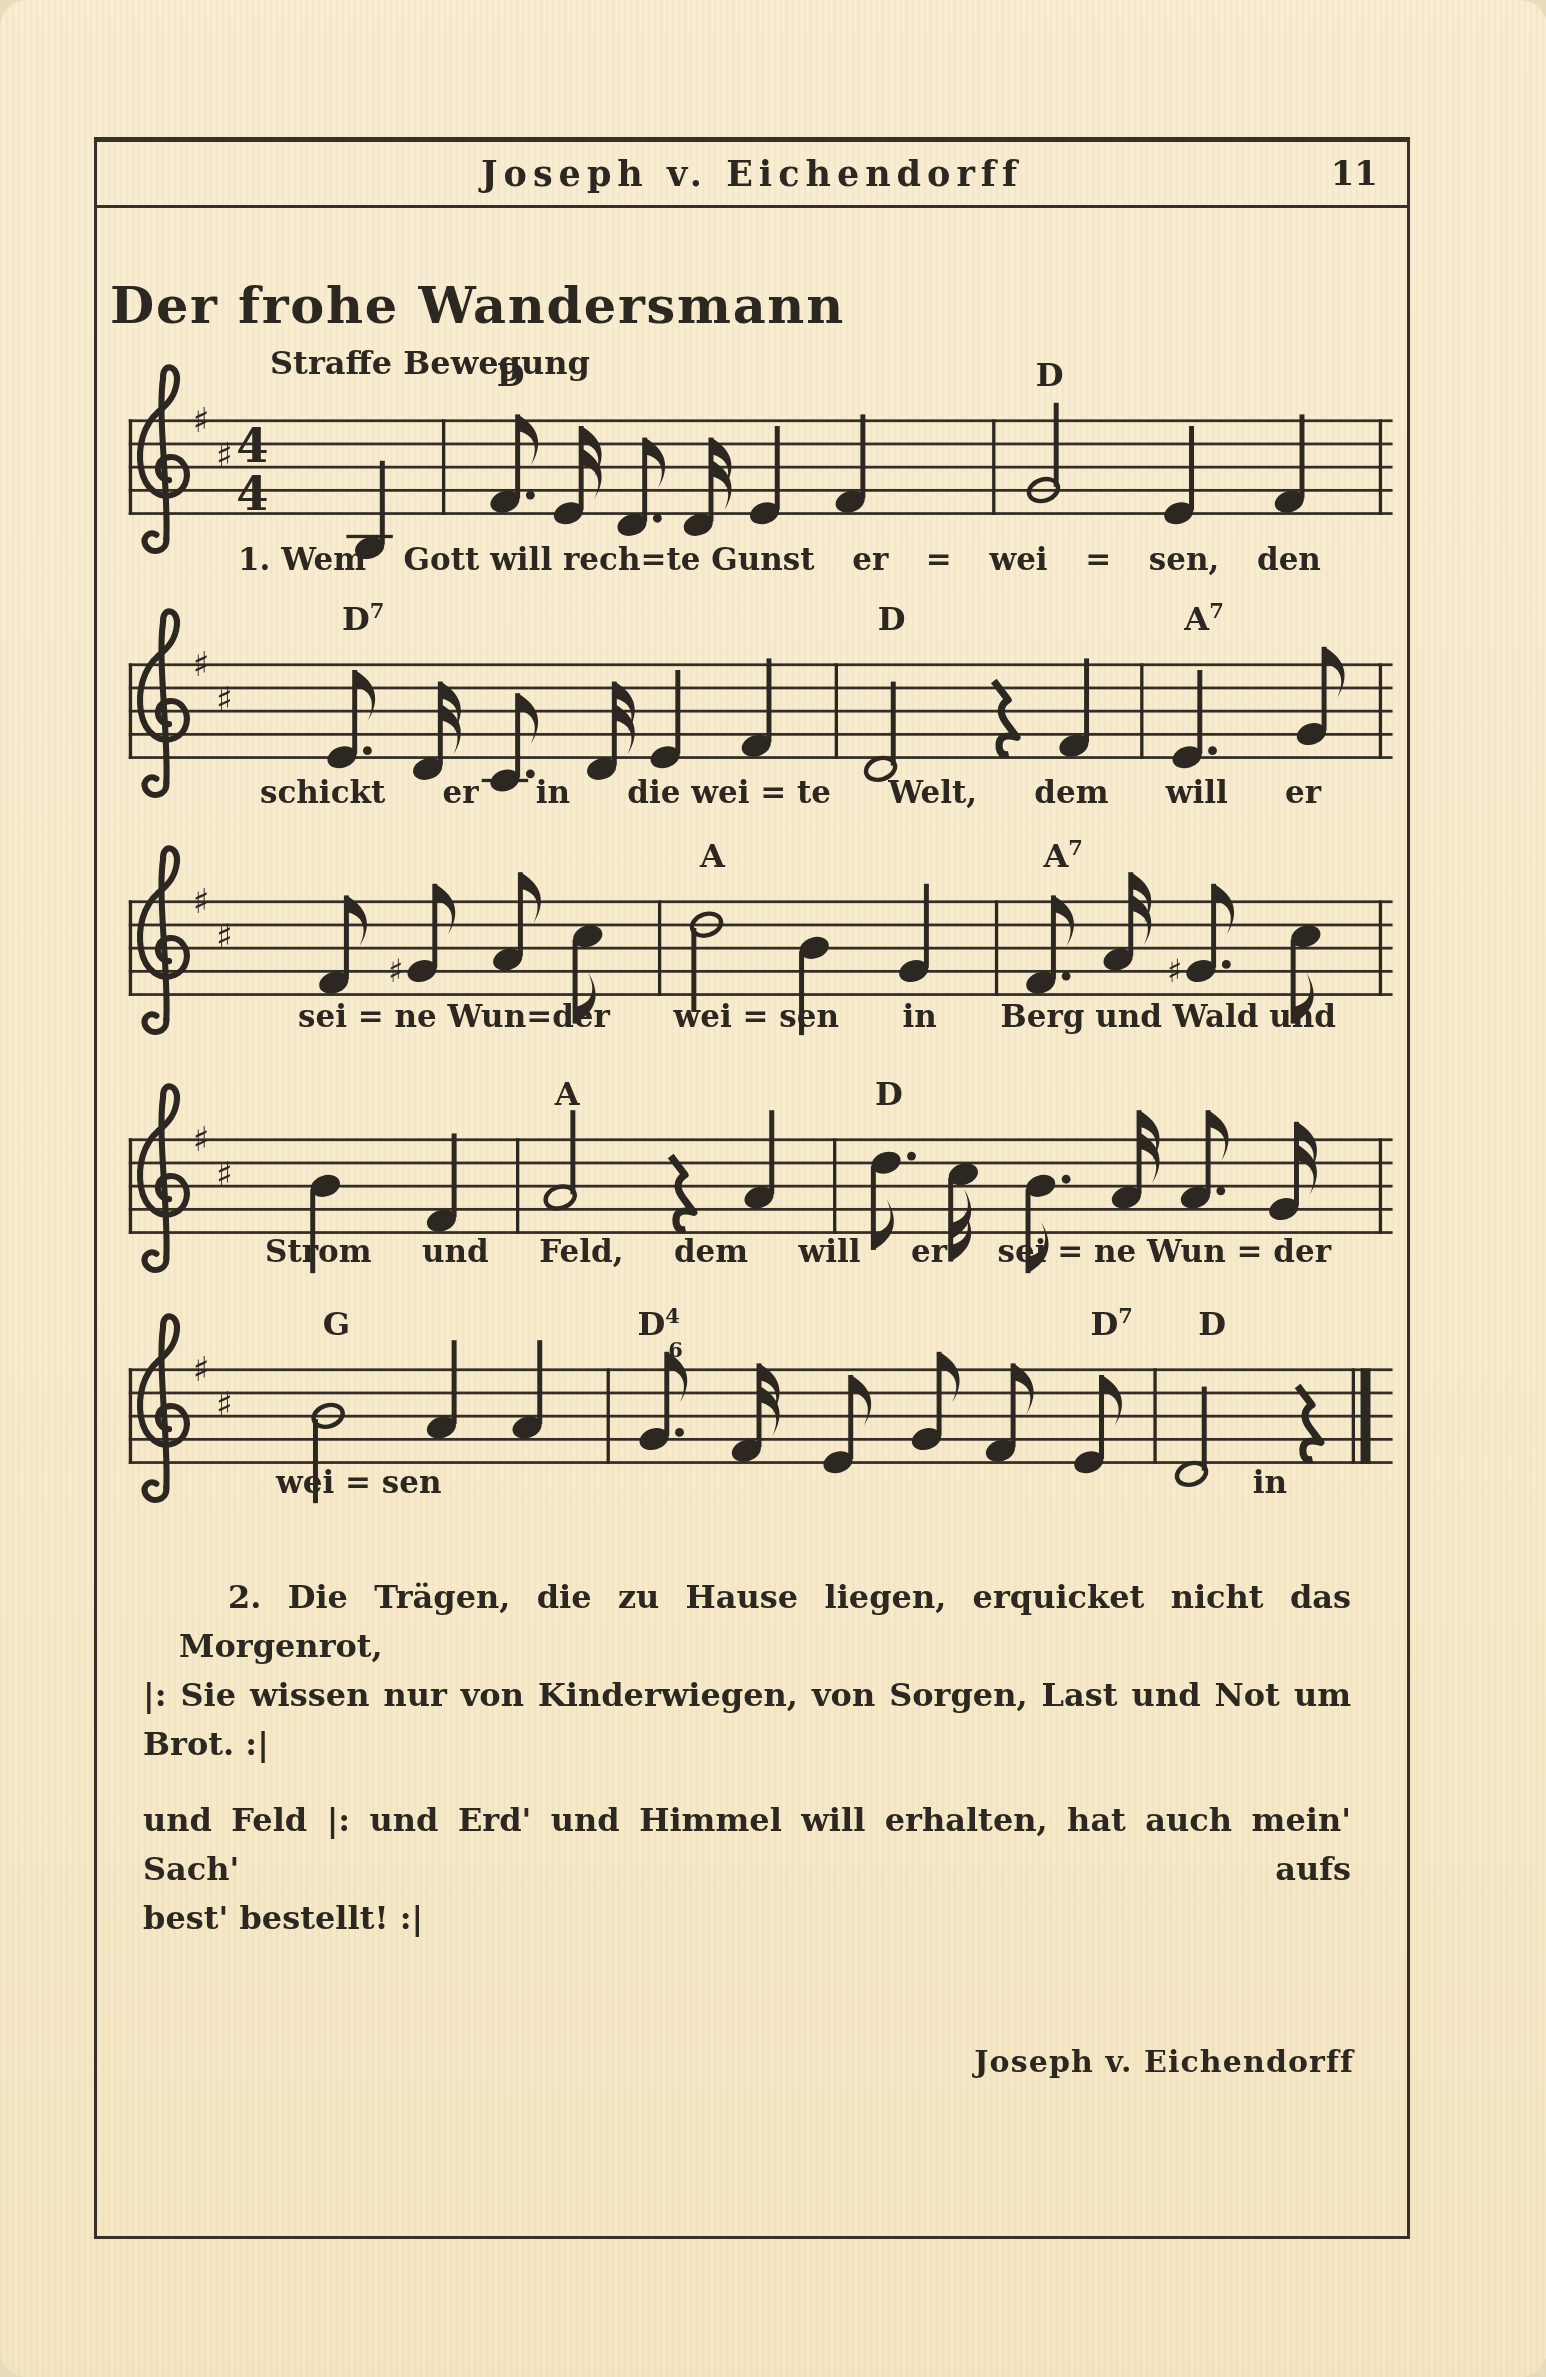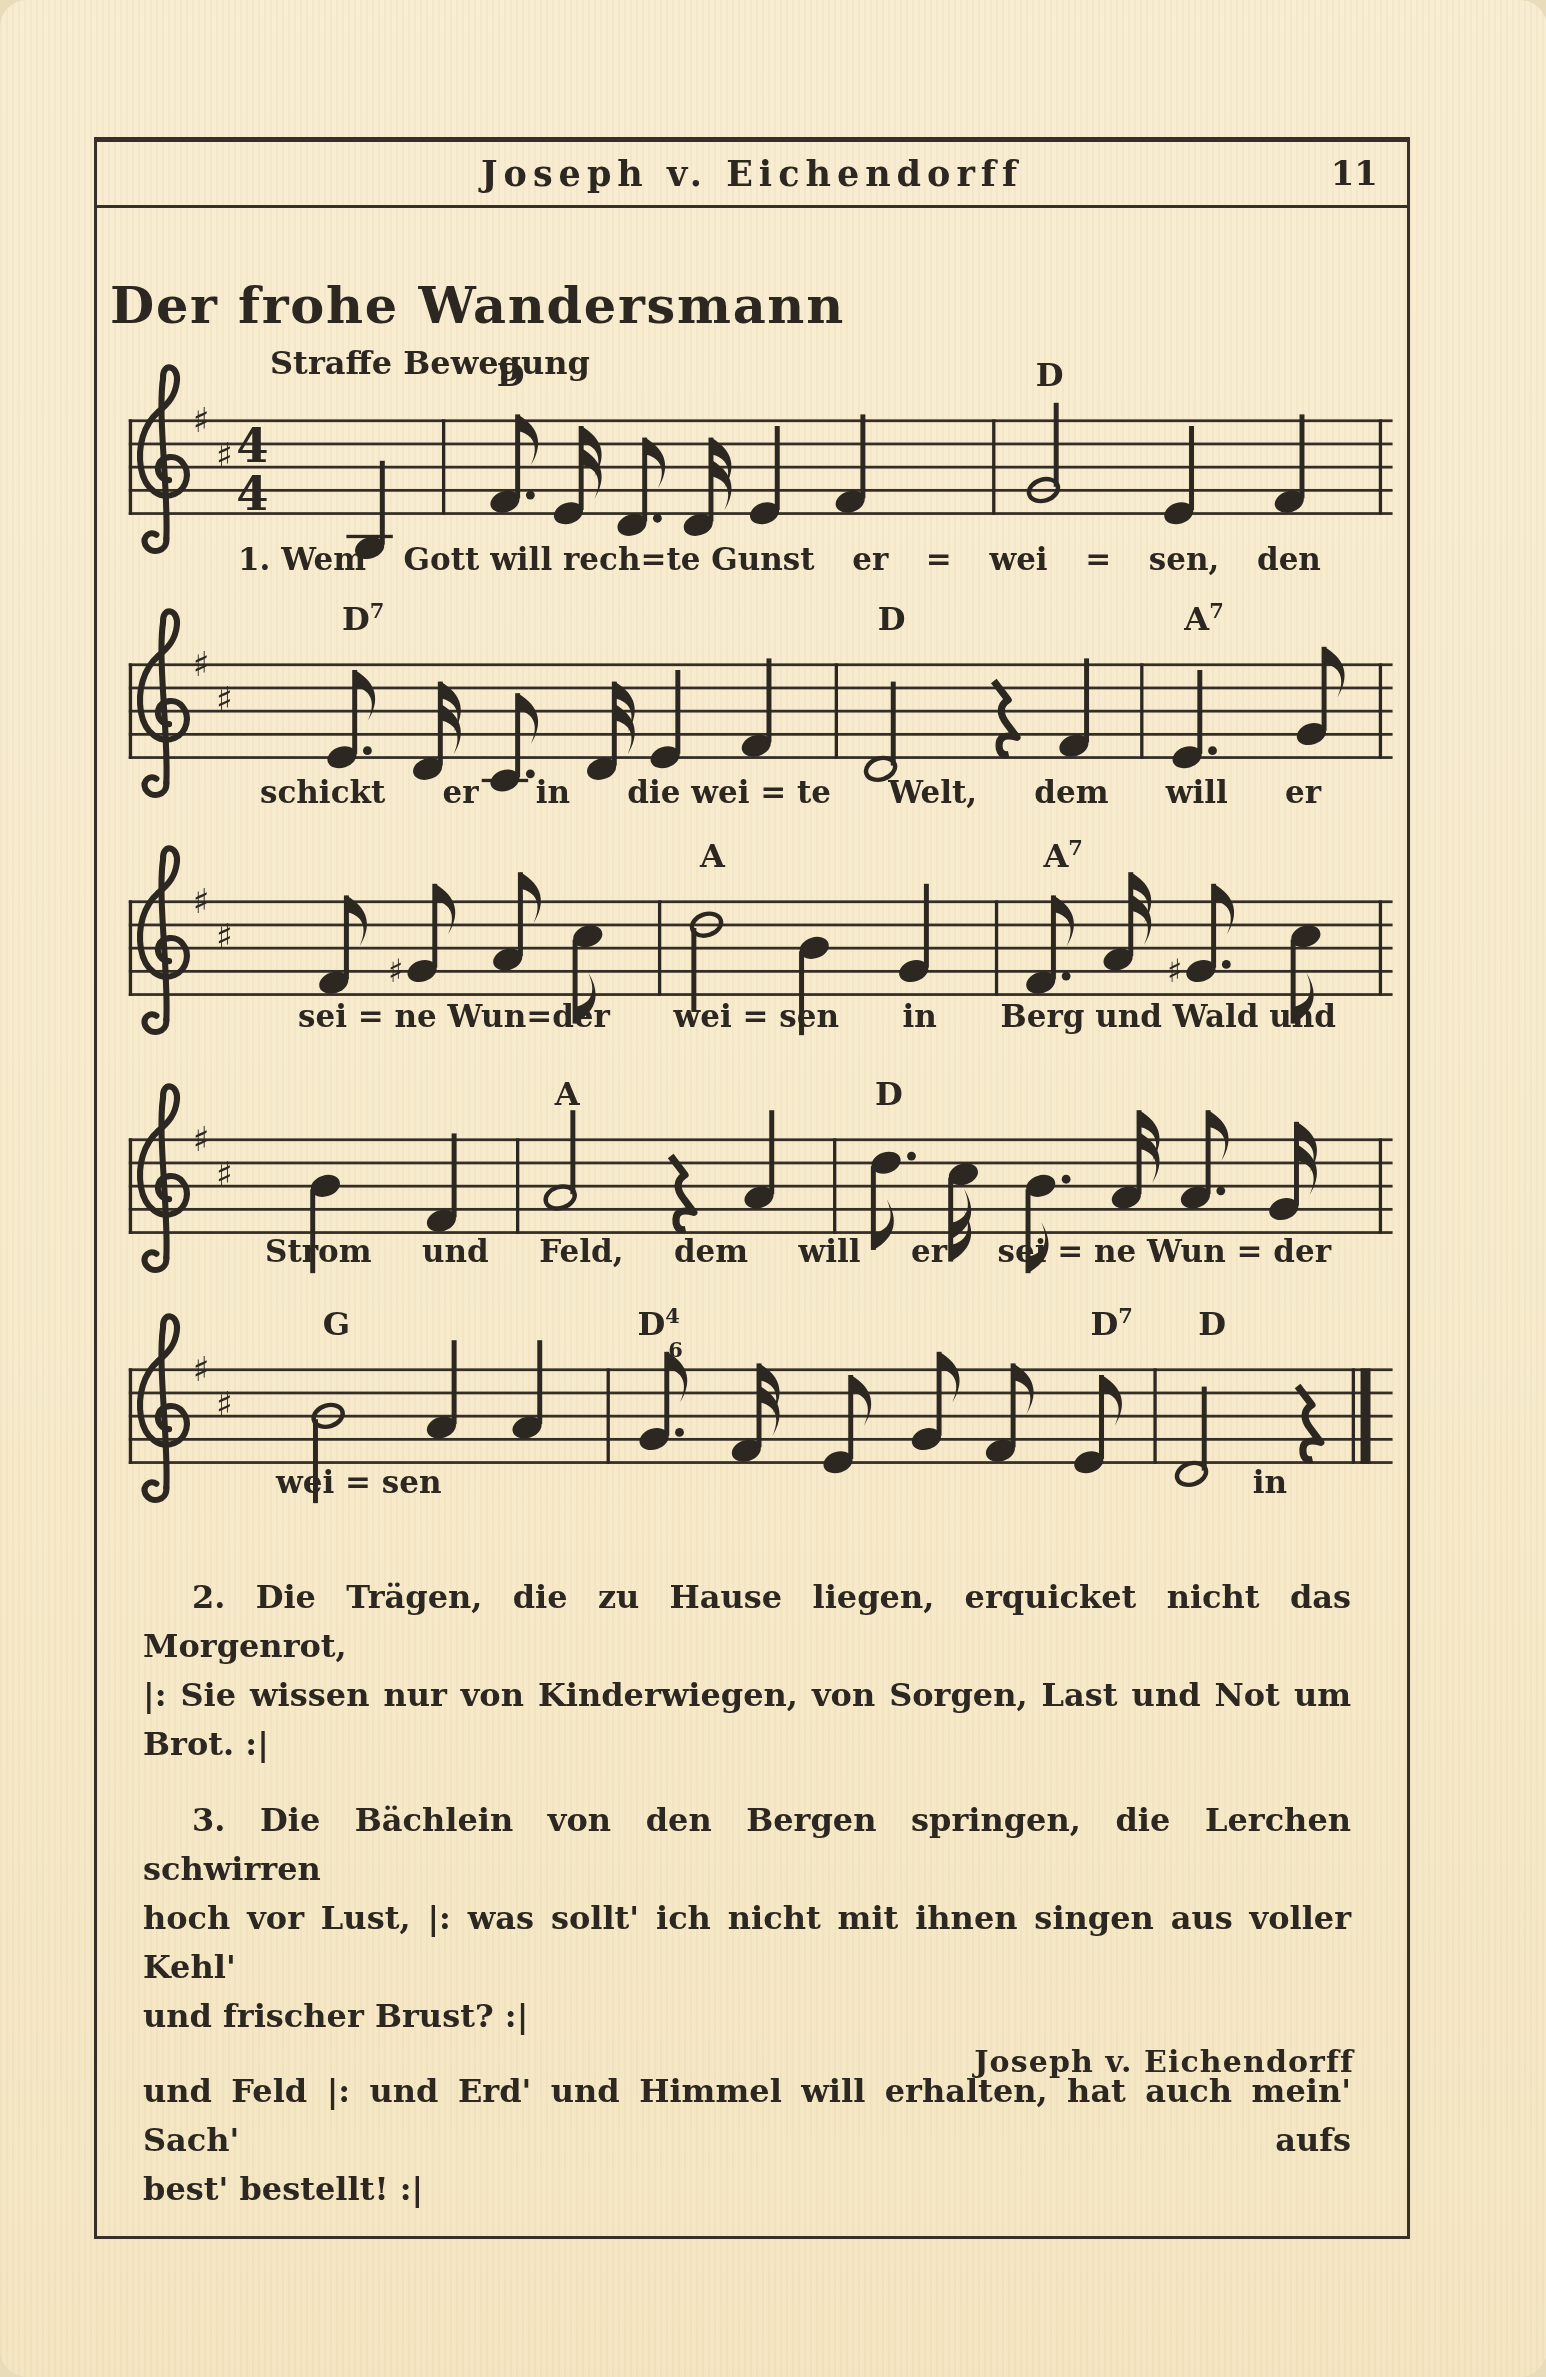--- a/index.html
+++ b/index.html
@@ -29,21 +29,21 @@
   }
   .tempo{position:absolute;left:270px;top:344px;font-size:32px;font-weight:bold;}
   .staff-svg{position:absolute;left:110px;width:1287px;height:260px;}
   .lyrics{
     position:absolute;display:flex;justify-content:space-between;align-items:baseline;
     font-size:31px;font-weight:bold;white-space:nowrap;
   }
   .verses{position:absolute;left:143px;top:1573px;width:1208px;}
   .verse{margin:0 0 26.5px 0;font-size:32px;font-weight:bold;line-height:49px;}
   .vline{display:block;text-align:justify;text-align-last:justify;}
-  .vline.first{text-indent:49px;}
+  .vline.first{text-indent:49px;margin-left:36px;}
   .vline.last{text-align-last:left;}
   .attribution{
     position:absolute;left:829px;top:2044px;width:525px;
     text-align:right;font-size:30px;font-weight:bold;letter-spacing:1.1px;
   }
 </style>
 </head>
 <body>
 
 <div class="page">
@@ -473,25 +473,20 @@
       </div>
     </div>
 
   <section class="verses">
     <p class="verse">
       <span class="vline first">2. Die Trägen, die zu Hause liegen, erquicket nicht das Morgenrot,</span>
       <span class="vline">|: Sie wissen nur von Kinderwiegen, von Sorgen, Last und Not um</span>
       <span class="vline last">Brot. :|</span>
     </p>
     <p class="verse">
-      <span class="vline first">3. Die Bächlein von den Bergen springen, die Lerchen schwirren</span>
-      <span class="vline">hoch vor Lust, |: was sollt' ich nicht mit ihnen singen aus voller Kehl'</span>
-      <span class="vline last">und frischer Brust? :|</span>
-    </p>
-    <p class="verse">
       <span class="vline">und Feld |: und Erd' und Himmel will erhalten, hat auch mein' Sach' aufs</span>
       <span class="vline last">best' bestellt! :|</span>
     </p>
   </section>
 
   <div class="attribution">Joseph v. Eichendorff</div>
 </div>
 
 
 </body></html>

